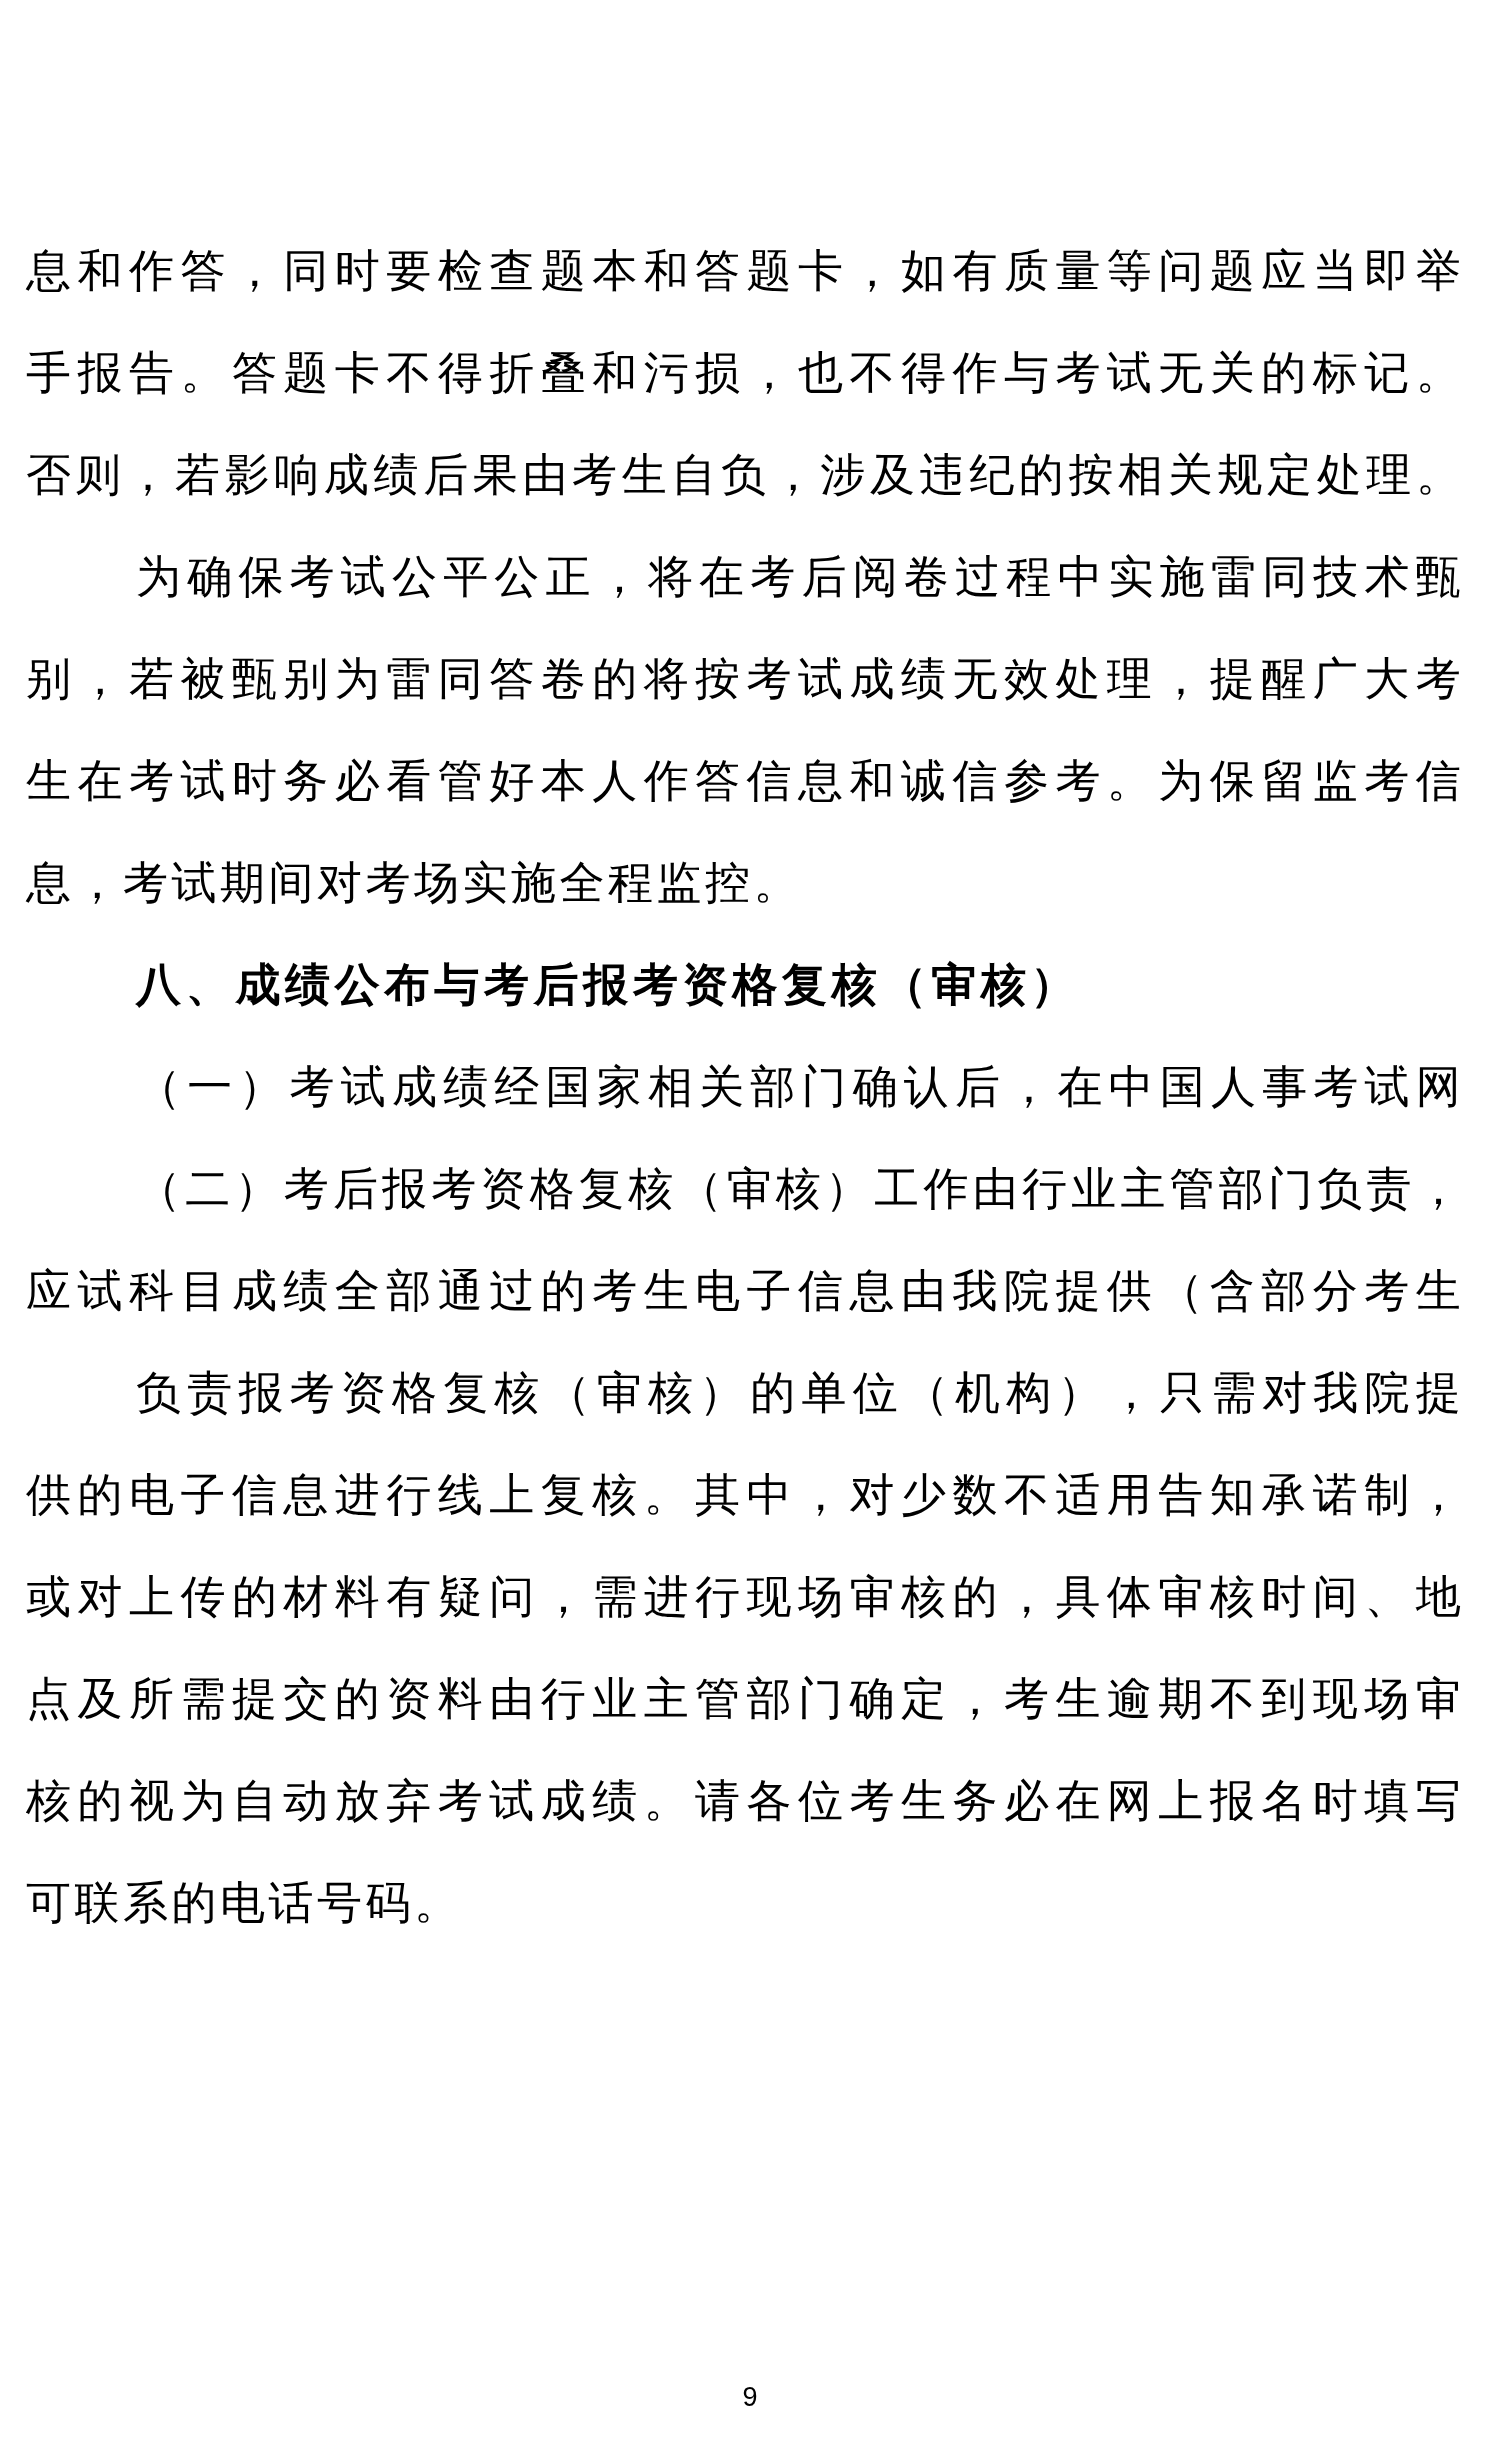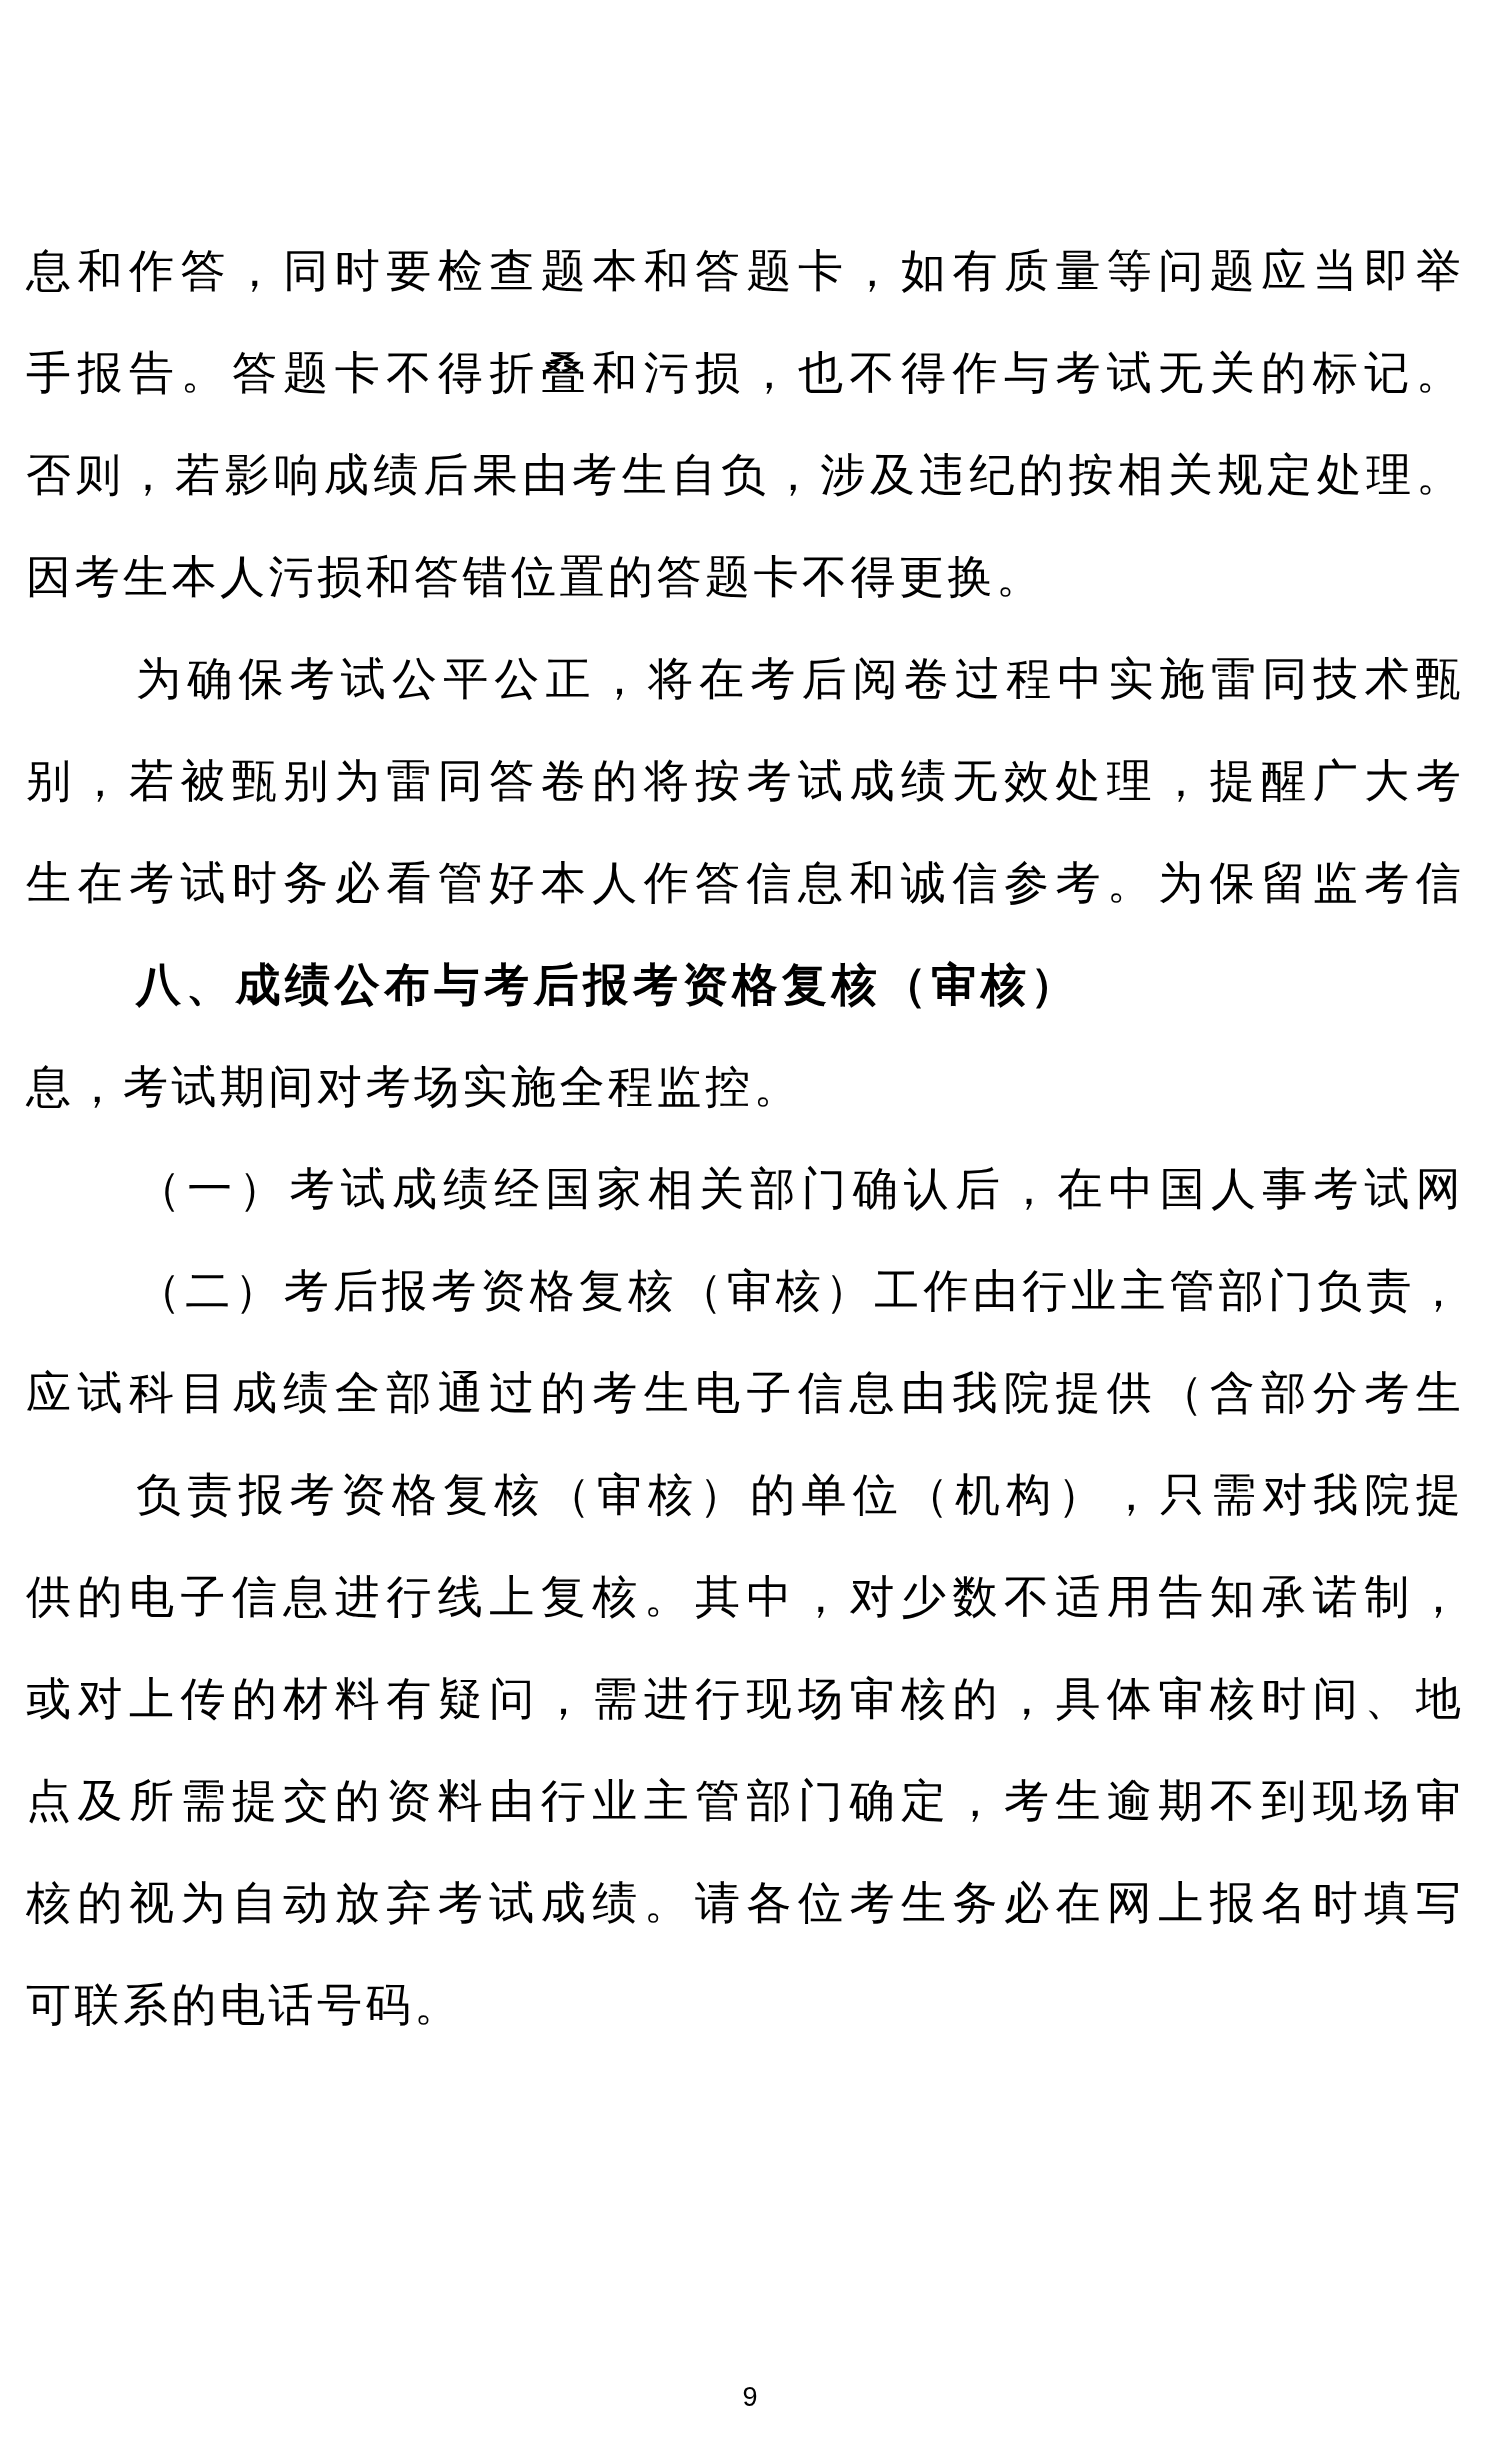--- a/index.html
+++ b/index.html
@@ -148,21 +148,20 @@
         <span>的</span>
         <span>按</span>
         <span>相</span>
         <span>关</span>
         <span>规</span>
         <span>定</span>
         <span>处</span>
         <span>理</span>
         <span>。</span>
       </div>
-      <div class="line">因考生本人污损和答错位置的答题卡不得更换。</div>
       <div class="line justify indent">
         <span>为</span>
         <span>确</span>
         <span>保</span>
         <span>考</span>
         <span>试</span>
         <span>公</span>
         <span>平</span>
         <span>公</span>
         <span>正</span>
@@ -237,22 +236,22 @@
         <span>参</span>
         <span>考</span>
         <span>。</span>
         <span>为</span>
         <span>保</span>
         <span>留</span>
         <span>监</span>
         <span>考</span>
         <span>信</span>
       </div>
+      <div class="line">息，考试期间对考场实施全程监控。</div>
       <div class="line indent heading">八、成绩公布与考后报考资格复核（审核）</div>
-      <div class="line">息，考试期间对考场实施全程监控。</div>
       <div class="line justify indent">
         <span>（</span>
         <span>一</span>
         <span>）</span>
         <span>考</span>
         <span>试</span>
         <span>成</span>
         <span>绩</span>
         <span>经</span>
         <span>国</span>

